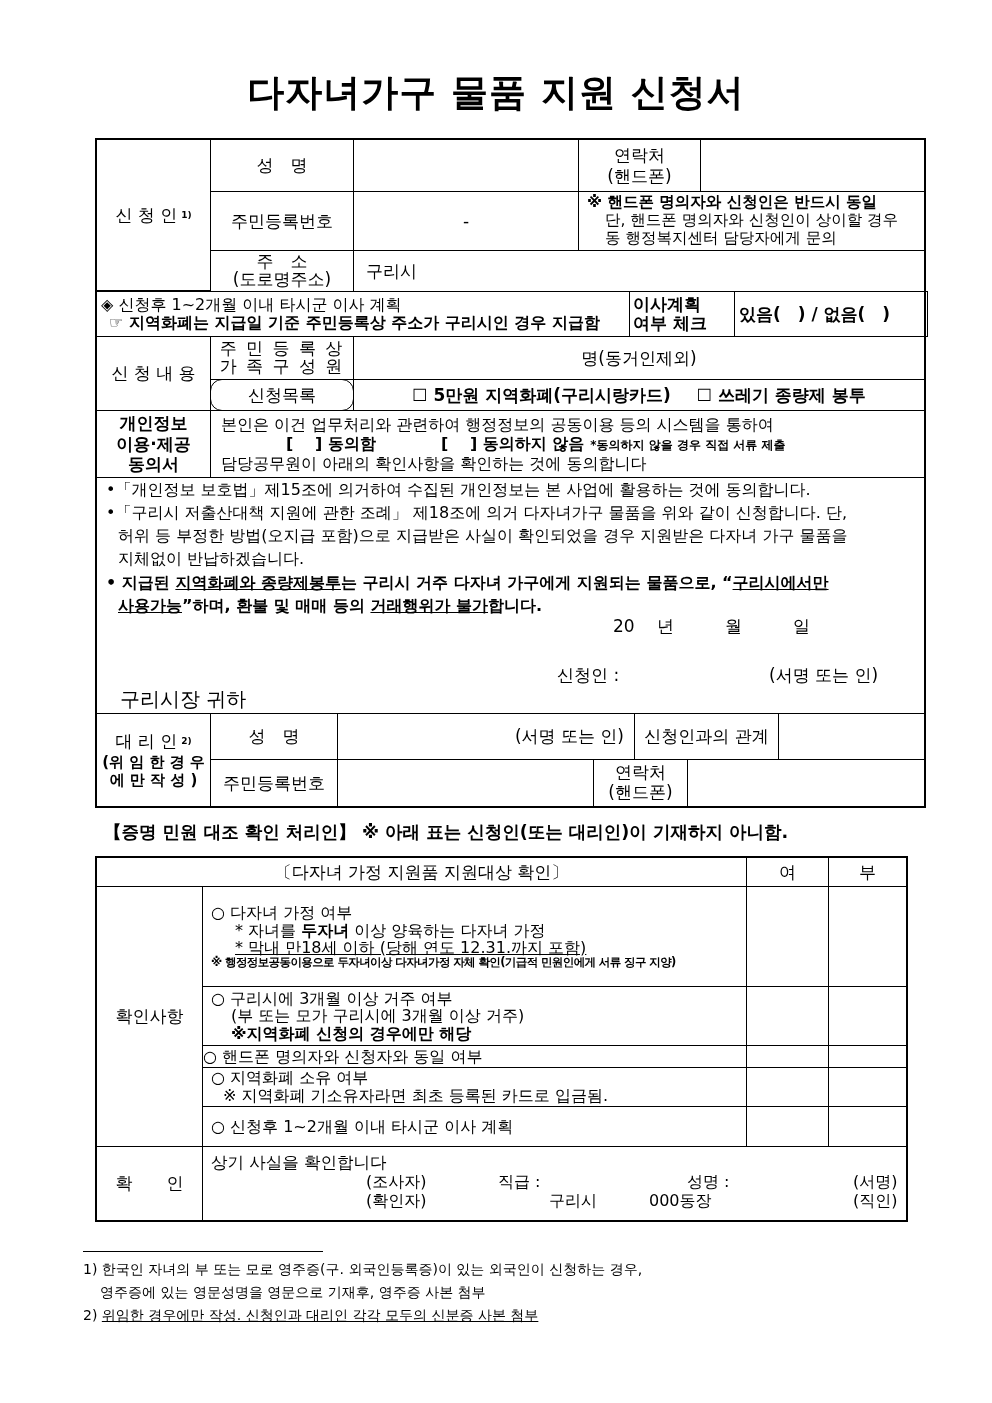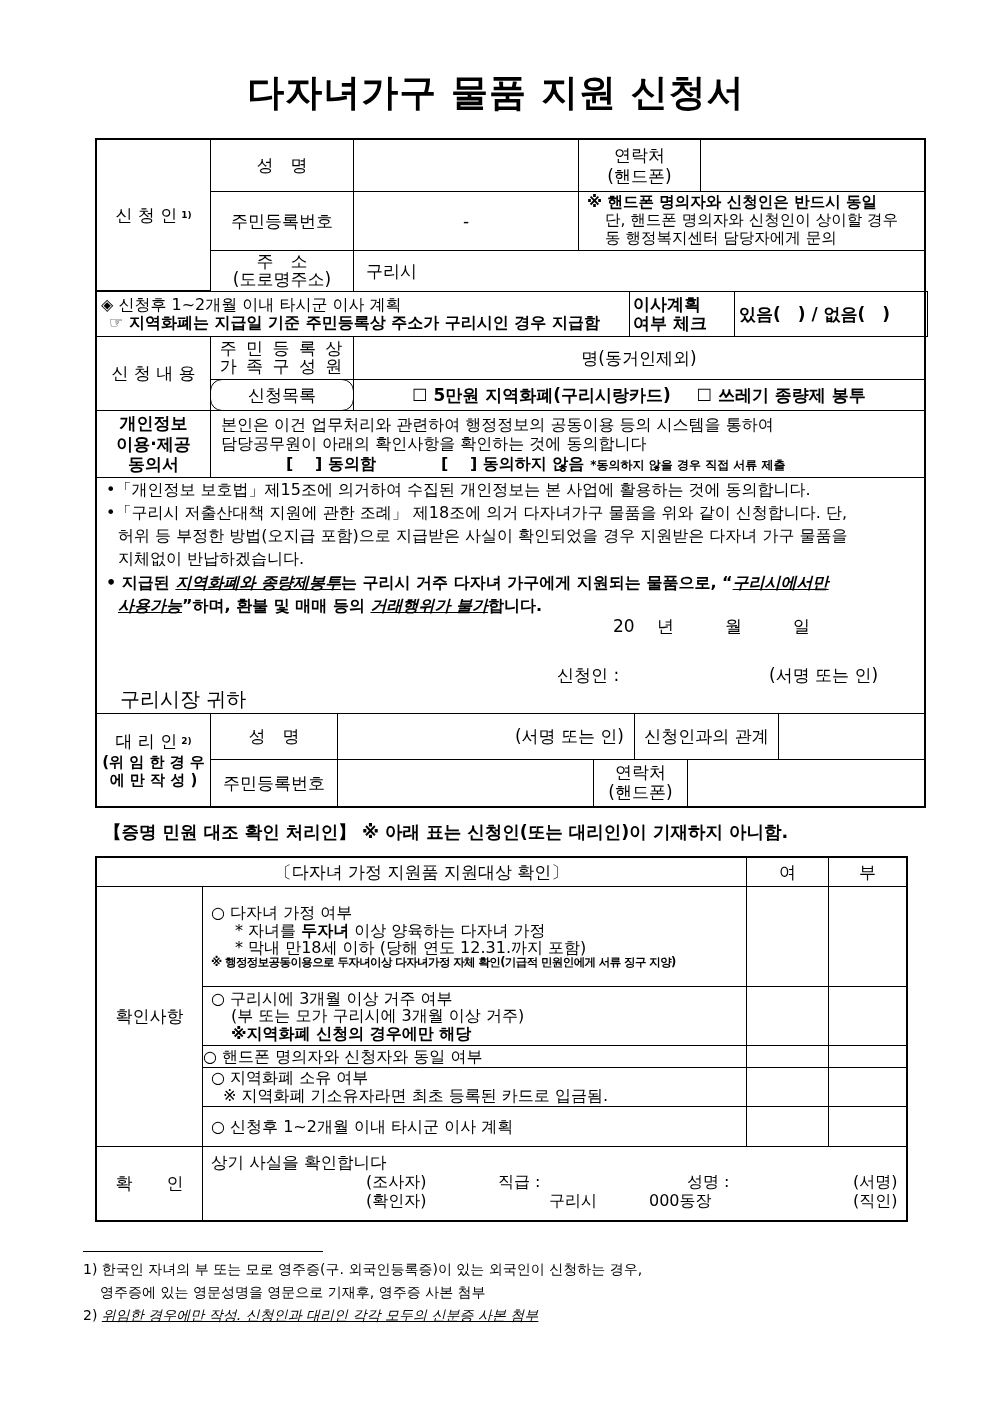--- a/index.html
+++ b/index.html
@@ -7,21 +7,21 @@
   .abs { position:absolute; box-sizing:border-box; }
   .title { left:0; width:992px; top:68px; text-align:center; font-size:37px; font-weight:bold; letter-spacing:1px; }
   .cell { position:absolute; box-sizing:border-box; border:1px solid #000; display:flex; align-items:center; justify-content:center; text-align:center; font-size:17px; line-height:1.2; }
   .left { justify-content:flex-start; text-align:left; padding-left:0; }
   .bold { font-weight:bold; }
   .outer { position:absolute; box-sizing:border-box; border:2px solid #000; pointer-events:none; }
   .col { flex-direction:column; }
   .small { font-size:15px; }
   .tiny { font-size:12px; }
   sup.fn { font-size:9px; font-weight:bold; vertical-align:middle; margin-left:4px; }
-  .ul { text-decoration:underline;font-style:italic; }
+  .ul { text-decoration:underline; }
   .textline { position:absolute; white-space:nowrap; font-size:16px; }
   .footnote { position:absolute; font-size:14px; white-space:nowrap; }
 </style>
 </head>
 <body>
 
 <div class="abs title">다자녀가구 물품 지원 신청서</div>
 
 <div>
 
@@ -74,26 +74,26 @@
     <span>☐ 쓰레기 종량제 봉투</span>
   </div>
 
   <div class="cell col bold" style="left:96px;top:410px;width:115px;height:68px;line-height:1.2;">
     <span>개인정보</span>
     <span>이용·제공</span>
     <span>동의서</span>
   </div>
   <div class="cell col" style="left:210px;top:410px;width:715px;height:68px;align-items:flex-start;padding-left:10px;font-size:16px;line-height:1.2;">
     <span>본인은 이건 업무처리와 관련하여 행정정보의 공동이용 등의 시스템을 통하여</span>
-    <span>담당공무원이 아래의 확인사항을 확인하는 것에 동의합니다</span>
     <span style="display:flex;align-items:baseline;width:100%;">
       <span class="bold" style="width:220px;">[　 ]  동의함</span>
       <span class="bold">[　 ] 동의하지 않음</span>
       <span class="bold tiny" style="margin-left:6px;">*동의하지 않을 경우 직접 서류 제출</span>
     </span>
+    <span>담당공무원이 아래의 확인사항을 확인하는 것에 동의합니다</span>
   </div>
 
   <div class="cell" style="left:96px;top:477px;width:829px;height:237px;"></div>
   <div class="textline" style="left:106px;top:480px;">•「개인정보 보호법」제15조에 의거하여 수집된 개인정보는 본 사업에 활용하는 것에 동의합니다.</div>
   <div class="textline" style="left:106px;top:503px;">•「구리시 저출산대책 지원에 관한 조례」 제18조에 의거 다자녀가구 물품을 위와 같이 신청합니다. 단,</div>
   <div class="textline" style="left:118px;top:526px;">허위 등 부정한 방법(오지급 포함)으로 지급받은 사실이 확인되었을 경우 지원받은 다자녀 가구 물품을</div>
   <div class="textline" style="left:118px;top:549px;">지체없이 반납하겠습니다.</div>
   <div class="textline bold" style="left:106px;top:573px;"><span>• 지급된 </span><span class="ul">지역화폐와 종량제봉투</span><span>는 구리시 거주 다자녀 가구에게 지원되는 물품으로, “</span><span class="ul">구리시에서만</span></div>
   <div class="textline bold" style="left:118px;top:596px;"><span class="ul">사용가능</span><span>”하며, 환불 및 매매 등의 </span><span class="ul">거래행위가 불가</span><span>합니다.</span></div>
   <div class="textline" style="left:613px;top:615px;font-size:17px;white-space:pre;">20　 년　　　월　　　일</div>
@@ -128,21 +128,21 @@
 <div>
   <div class="cell" style="left:96px;top:857px;width:651px;height:30px;">〔다자녀 가정 지원품 지원대상 확인〕</div>
   <div class="cell" style="left:746px;top:857px;width:83px;height:30px;">여</div>
   <div class="cell" style="left:828px;top:857px;width:79px;height:30px;">부</div>
 
   <div class="cell" style="left:96px;top:886px;width:107px;height:261px;">확인사항</div>
 
   <div class="cell col" style="left:202px;top:886px;width:545px;height:101px;align-items:flex-start;padding-left:8px;font-size:16px;line-height:1.08;">
     <span>○ 다자녀 가정 여부</span>
     <span style="padding-left:24px;"><span>* 자녀를 </span><span class="bold">두자녀</span><span> 이상 양육하는 다자녀 가정</span></span>
-    <span style="padding-left:24px;">* 막내 만18세 이하 (당해 연도 12.31.까지 포함)</span>
+    <span style="padding-left:24px;text-decoration:underline;">* 막내 만18세 이하 (당해 연도 12.31.까지 포함)</span>
     <span class="bold" style="font-size:11.5px;letter-spacing:-0.6px;">※ 행정정보공동이용으로 두자녀이상 다자녀가정 자체 확인(기급적 민원인에게 서류 징구 지양)</span>
   </div>
   <div class="cell" style="left:746px;top:886px;width:83px;height:101px;"></div>
   <div class="cell" style="left:828px;top:886px;width:79px;height:101px;"></div>
 
   <div class="cell col" style="left:202px;top:986px;width:545px;height:60px;align-items:flex-start;padding-left:8px;font-size:16px;line-height:1.1;">
     <span>○ 구리시에 3개월 이상 거주 여부</span>
     <span style="padding-left:20px;">(부 또는 모가 구리시에 3개월 이상 거주)</span>
     <span class="bold" style="padding-left:20px;">※지역화폐 신청의 경우에만 해당</span>
   </div>

